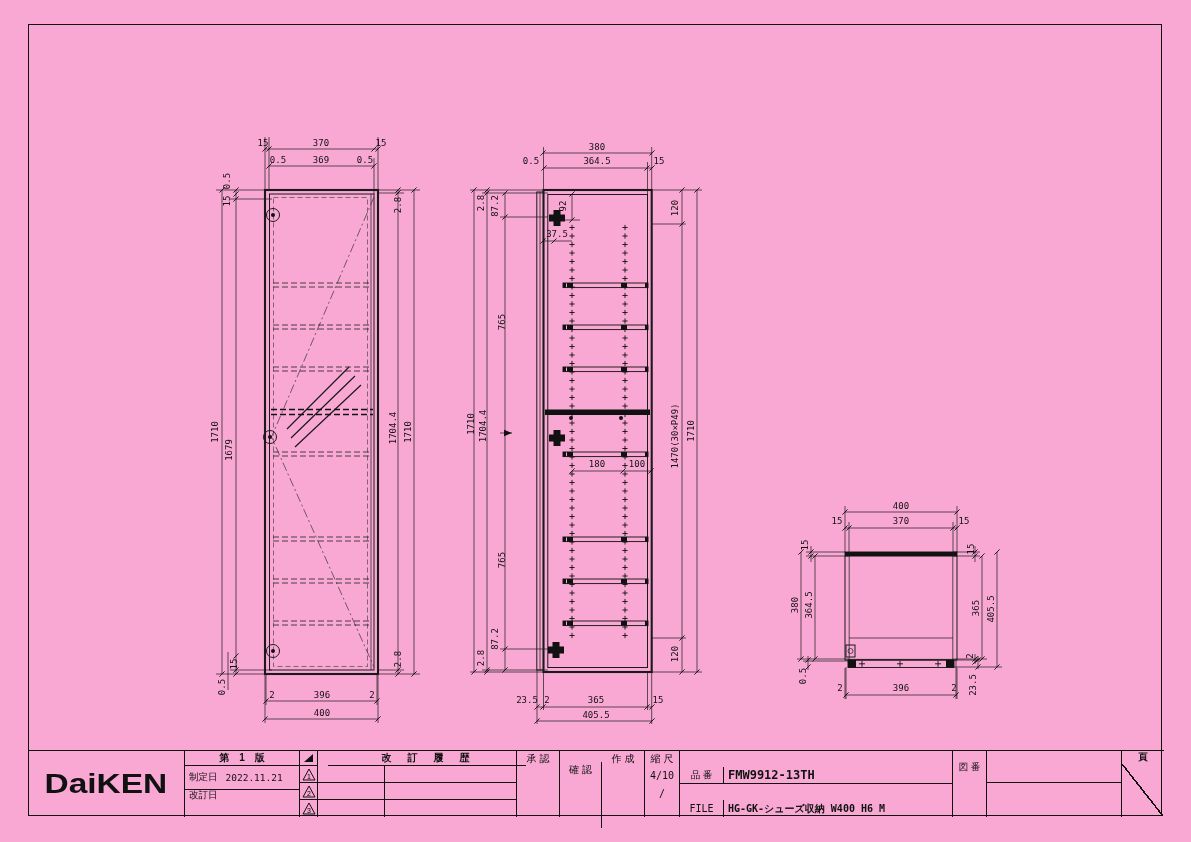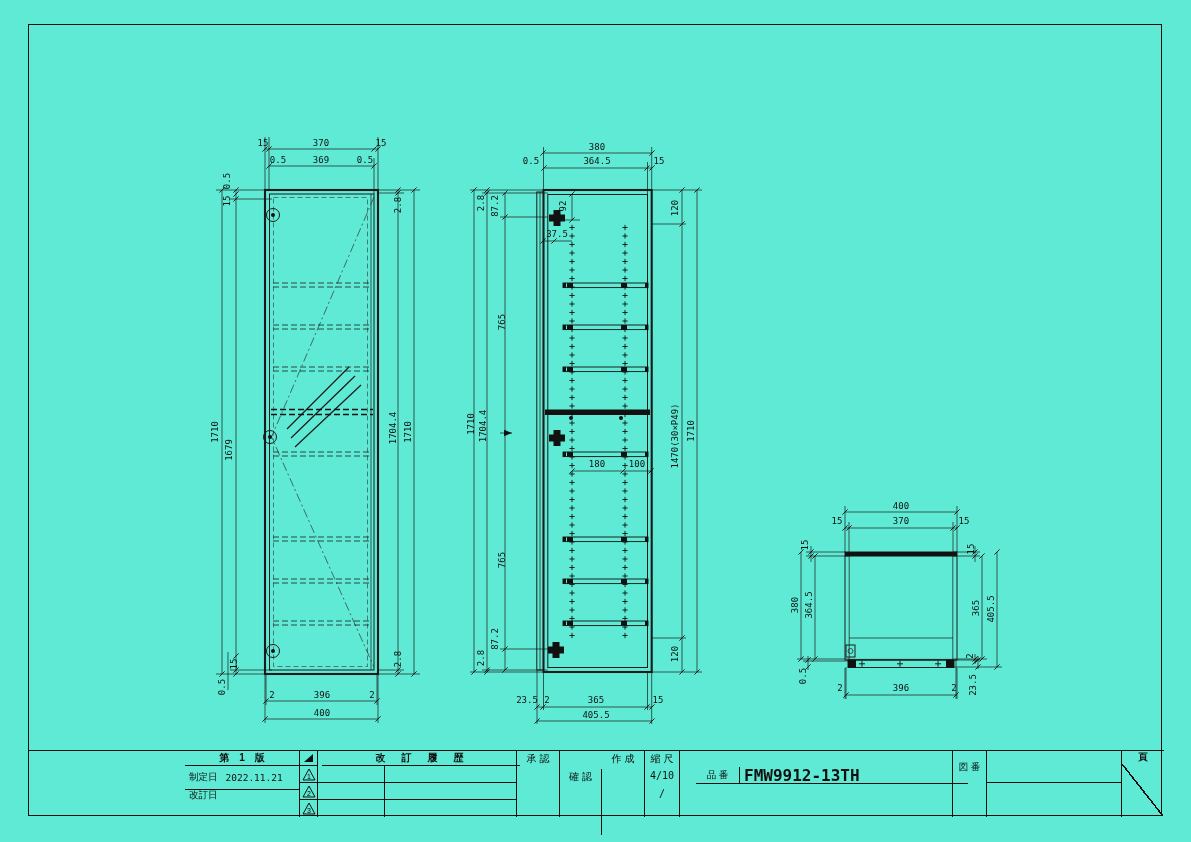--- a/index.html
+++ b/index.html
@@ -1,16 +1,16 @@
 <!DOCTYPE html>
 <html><head>
 <meta charset="utf-8">
 <style>
   html,body{margin:0;padding:0;background:#fff;}
-  #sheet{position:relative;width:1191px;height:842px;background:#5eead4;overflow:hidden;
+  #sheet{position:relative;width:1191px;height:842px;background:#f9a8d4;overflow:hidden;
          font-family:"Liberation Sans",sans-serif;color:#111;}
   #border{position:absolute;left:28px;top:24px;width:1134px;height:792px;
           border:1.6px solid #111;box-sizing:border-box;}
   svg.sheet{position:absolute;left:0;top:0;width:1191px;height:842px;}
   
   .thin{stroke:#1a1a1a;stroke-width:.7;fill:none}
   .med{stroke:#1a1a1a;stroke-width:1;fill:none}
   .bold{stroke:#1a1a1a;stroke-width:2.1;fill:none}
   .dashed{stroke:#333;stroke-width:.6;fill:none;stroke-dasharray:5 3}
   .dashdot{stroke:#333;stroke-width:.7;fill:none;stroke-dasharray:9 3 2 3}
@@ -524,20 +524,23 @@
         <text x="973" y="656" class="dim" transform="rotate(-90 973 656)">2</text>
         <text x="976" y="685" class="dim" transform="rotate(-90 976 685)">23.5</text>
         <text x="840" y="691" class="dim">2</text>
         <text x="901" y="691" class="dim">396</text>
         <text x="954" y="691" class="dim">2</text>
       </g>
   </svg>
 
   <div id="titleblock">
 
+    <div class="tb br ctr" style="left:0;top:0;width:157px;height:66px">
+      <span id="logo">DaiKEN</span>
+    </div>
 
     <div class="tb br" style="left:157px;top:0;width:115px;height:66px">
       <div class="tb bb ctr" style="left:0;top:0;width:114px;height:15px;font-weight:bold">第　1　版</div>
       <div class="tb bb rowlbl small" style="left:0;top:15px;width:114px;height:24px">
         <span>制定日</span>
         <span class="mono">2022.11.21</span>
       </div>
       <div class="tb rowlbl small" style="left:0;top:31px;width:114px;height:27px">
         <span>改訂日</span>
       </div>
@@ -563,51 +566,55 @@
       </div>
       <div class="tb ctr" style="left:0;top:49px;width:17px;height:17px">
         <svg width="14" height="13">
             <path d="M7 1L13 12H1Z" fill="none" stroke="#111"></path>
             <text x="7" y="11" style="font:7px 'Liberation Sans'" text-anchor="middle">3</text>
           </svg>
       </div>
     </div>
 
     <div class="tb br" style="left:290px;top:0;width:199px;height:66px">
-      <div class="tb bb ctr lbl" style="left:4px;top:0;width:198px;height:15px;font-weight:bold">改　訂　履　歴</div>
+      <div class="tb bb ctr lbl" style="left:10px;top:0;width:198px;height:15px;font-weight:bold">改　訂　履　歴</div>
       <div class="tb bb" style="left:0;top:15px;width:198px;height:17px">
         <div class="tb br" style="left:0;top:0;width:67px;height:16px"></div>
       </div>
       <div class="tb bb" style="left:0;top:32px;width:198px;height:17px">
         <div class="tb br" style="left:0;top:0;width:67px;height:16px"></div>
       </div>
       <div class="tb" style="left:0;top:49px;width:198px;height:17px">
         <div class="tb br" style="left:0;top:0;width:67px;height:17px"></div>
       </div>
     </div>
 
     <div class="tb br" style="left:489px;top:0;width:43px;height:66px">
       <div class="ctr" style="height:15px">承 認</div>
     </div>
-    <div class="tb br" style="left:532px;top:18px;width:42px;height:66px">
+    <div class="tb br" style="left:532px;top:11px;width:42px;height:66px">
       <div class="ctr" style="height:15px">確 認</div>
     </div>
     <div class="tb br" style="left:574px;top:0;width:43px;height:66px">
       <div class="ctr" style="height:15px">作 成</div>
     </div>
     <div class="tb br" style="left:617px;top:0;width:35px;height:66px">
       <div class="ctr" style="height:15px">縮 尺</div>
       <div class="ctr mono" style="height:18px">4/10</div>
       <div class="ctr mono" style="height:18px">/</div>
     </div>
 
     <div class="tb br" style="left:652px;top:0;width:273px;height:66px">
-      <div class="tb bb" style="left:16px;top:16px;width:272px;height:17px">
+      <div class="tb bb" style="left:0;top:16px;width:272px;height:17px">
         <div class="tb br ctr small" style="left:0;top:0;width:44px;height:16px">品 番</div>
-        <div class="tb rowlbl mono" style="left:44px;top:0;width:228px;height:16px;font-size:16px;font-weight:bold">FMW9912-13TH</div>
+        <div class="tb rowlbl mono" style="left:44px;top:0;width:228px;height:16px;font-size:12px;font-weight:bold">FMW9912-13TH</div>
+      </div>
+      <div class="tb" style="left:0;top:49px;width:272px;height:17px">
+        <div class="tb br ctr mono" style="left:0;top:0;width:44px;height:17px">FILE</div>
+        <div class="tb rowlbl mono" style="left:44px;top:0;width:228px;height:17px;font-weight:bold">HG-GK-シューズ収納 W400 H6 M</div>
       </div>
     </div>
 
     <div class="tb br" style="left:925px;top:0;width:169px;height:66px">
       <div class="tb br" style="left:0;top:0;width:34px;height:66px">
         <div class="ctr small" style="height:32px">図 番</div>
       </div>
       <div class="tb bb" style="left:34px;top:0;width:134px;height:32px"></div>
       <div class="tb" style="left:34px;top:32px;width:134px;height:34px"></div>
     </div>

